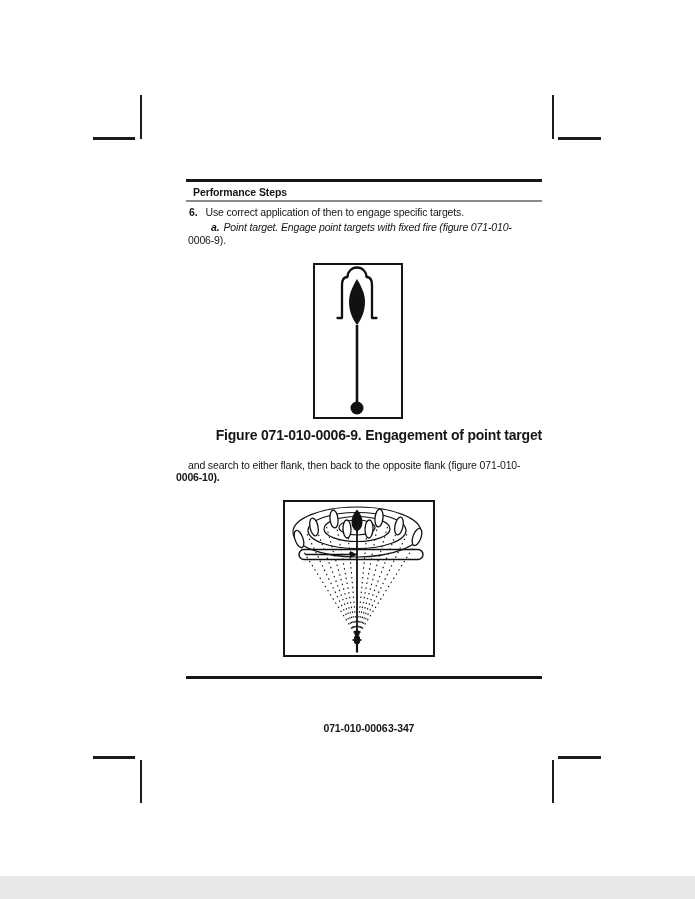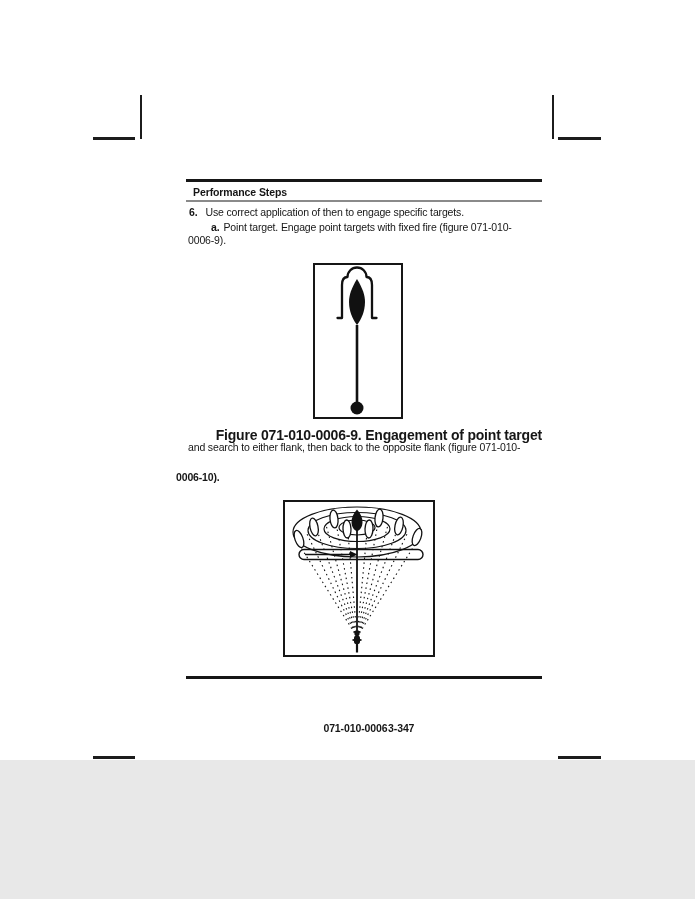--- a/index.html
+++ b/index.html
@@ -1,17 +1,17 @@
 <!DOCTYPE html>
 <html><head>
 <meta charset="utf-8">
 <style>
   html,body{margin:0;padding:0;background:#e8e8e8;}
   #page{
-    position:relative;width:695px;height:760px;background:#ffffff;
+    position:relative;width:695px;height:876px;background:#ffffff;
     font-family:"Liberation Sans",sans-serif;color:#161616;overflow:hidden;
   }
   .abs{position:absolute;}
   .rule{background:#161616;}
   .rule-thin{background:#8a8a8a;}
   .crop{background:#1c1c1c;}
   .body-text{font-size:10.5px;letter-spacing:-0.15px;white-space:nowrap;line-height:13px;}
   .num6{font-weight:bold;margin-right:8px;}
   .numl{font-weight:bold;margin-right:4px;}
   .caption{font-size:14px;font-weight:bold;letter-spacing:-0.2px;text-align:right;width:356px;left:186px;white-space:nowrap;}
@@ -35,36 +35,36 @@
   <div class="abs crop" style="left:552px;top:760px;width:2px;height:43px;"></div>
 
   <div class="abs rule" style="left:186px;top:179px;width:356px;height:3px;"></div>
   <div class="abs hdr-title" style="left:193px;top:186px;">Performance Steps</div>
   <div class="abs rule-thin" style="left:186px;top:200px;width:356px;height:1.5px;"></div>
 
   <div class="abs body-text" style="left:189px;top:206px;">
     <span class="num6">6.</span><span>Use correct application of then to engage specific targets.</span>
   </div>
 
-  <div class="abs body-text" style="left:211px;top:221px;">
+  <div class="abs body-text" style="left:211px;top:221px;font-style:italic;">
     <span class="numl">a.</span><span>Point target. Engage point targets with fixed fire (figure 071-010-</span>
   </div>
   <div class="abs body-text" style="left:188px;top:234px;text-align:right;">0006-9).</div>
 
   <div class="abs figbox" style="left:313px;top:263px;width:90px;height:156px;">
     <svg width="85" height="151" viewBox="0 0 85 151">
       <path d="M 22.5 53 L 27 53 L 27 20 Q 27 12 32.5 12 A 9.5 9.5 0 1 1 51.5 12 Q 57 12 57 20 L 57 53 L 61.5 53" fill="none" stroke="#111" stroke-width="2.3" stroke-linejoin="round" stroke-linecap="round"></path>
       <path d="M 42 14 C 47.5 23 50 30 50 37 C 50 46 46.5 54 42 60 C 37.5 54 34 46 34 37 C 34 30 36.5 23 42 14 Z" fill="#111"></path>
       <line x1="42" y1="60" x2="42" y2="138" stroke="#111" stroke-width="2.6"></line>
       <circle cx="42" cy="143" r="6.5" fill="#111"></circle>
     </svg>
   </div>
   <div class="abs caption" style="top:427px;">Figure 071-010-0006-9. Engagement of point target</div>
 
-  <div class="abs body-text" style="left:188px;top:441px;">and search to either flank, then back to the opposite flank (figure 071-010-</div>
+  <div class="abs body-text" style="left:188px;top:459px;">and search to either flank, then back to the opposite flank (figure 071-010-</div>
   <div class="abs body-text" style="left:176px;top:471px;font-weight:bold;">0006-10).</div>
 
   <div class="abs figbox" style="left:283px;top:500px;width:152px;height:157px;">
     <svg width="147" height="152" viewBox="0 0 147 152">
 
       <g fill="none" stroke="#111" stroke-width="1.2">
         <ellipse cx="72" cy="30" rx="64" ry="25"></ellipse>
         <ellipse cx="72" cy="28.5" rx="49" ry="18"></ellipse>
         <ellipse cx="72" cy="27" rx="33" ry="12.5"></ellipse>
         <ellipse cx="72" cy="25.5" rx="18" ry="7.5"></ellipse>

